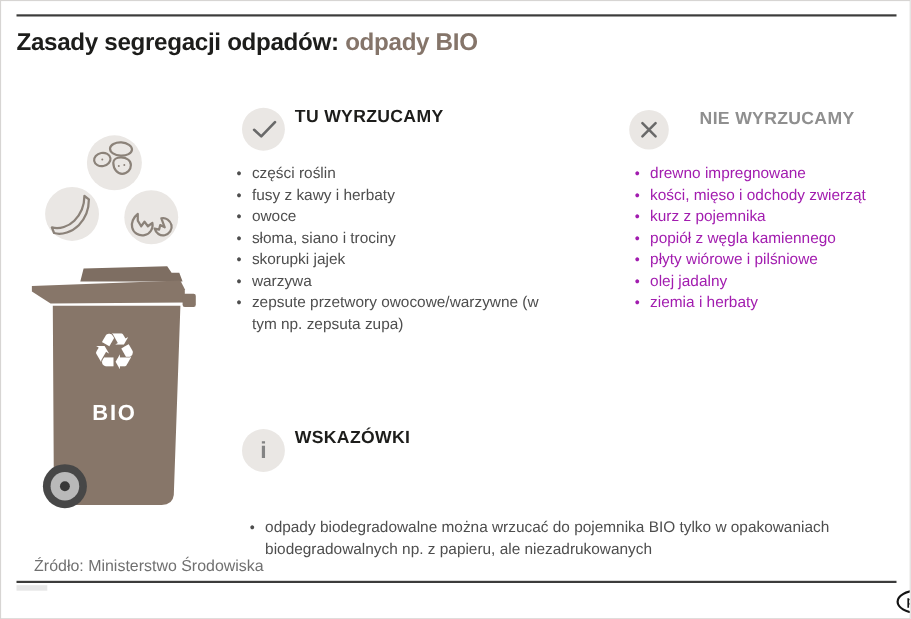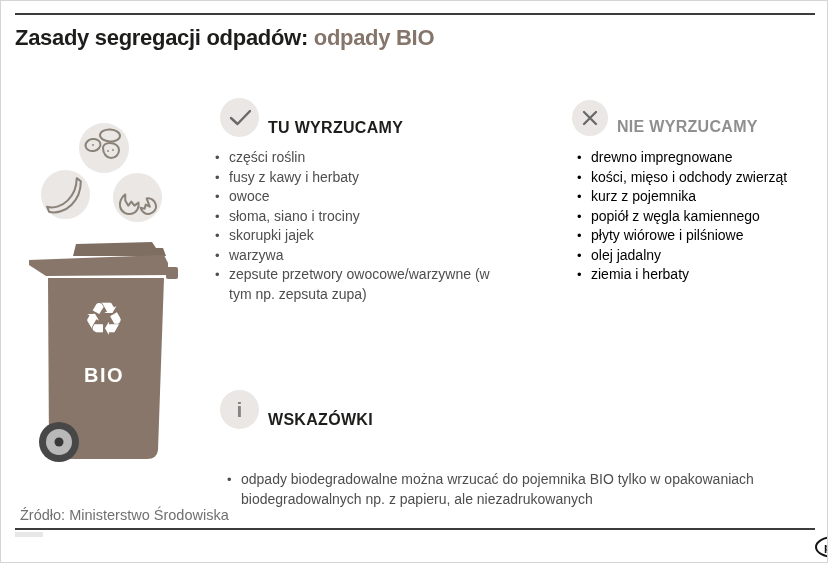--- a/index.html
+++ b/index.html
@@ -15,42 +15,42 @@
 
   
   .illustration { position:absolute; left:14px; top:120px; width:210px; height:362px; }
   .food-circle { position:absolute; border-radius:50%; background:#eae7e4; display:flex; align-items:center; justify-content:center; }
   .potato-circle { left:64px; top:2px;  width:50px; height:50px; }
   .banana-circle { left:26px; top:49px; width:49px; height:49px; }
   .egg-circle    { left:98px; top:52px; width:49px; height:49px; }
   .bin-svg { position:absolute; left:0; top:0; }
 
   
-  .sec-header { position:absolute; display:flex; align-items:flex-end; gap:9px; }
+  .sec-header { position:absolute; display:flex; align-items:flex-start; gap:9px; }
   .icon-circle { border-radius:50%; background:#eae7e4; display:flex; align-items:center; justify-content:center; flex:0 0 auto; }
   .big-circle { width:39px; height:39px; }
   .mid-circle { width:36px; height:36px; }
   .sec-header h2 { font-size:16px; font-weight:bold; letter-spacing:0.3px; }
   .tu-header  { left:219px; top:97px; }
   .nie-header { left:571px; top:99px; }
   .tips-header{ left:219px; top:389px; }
   .dark-h { color:#1d1d1b; }
-  .gray-h { color:#8f8f8f; }
+  .gray-h { color:#8f8f8f;margin-left:19px; }
   .info-glyph { font-weight:bold; font-size:21px; color:#848484; line-height:1; }
 
   
   .list { position:absolute; list-style:none; }
   .list li { display:flex; font-size:14px; line-height:19.5px; }
   .list li::before { content:"\2022"; flex:0 0 14px; font-size:13px; }
   .tu-list   { left:214px; top:147px; width:298px; color:#4e4e4e; }
-  .nie-list  { left:576px; top:147px; width:250px; color:#000000; }
+  .nie-list  { left:576px; top:147px; width:250px; color:#a21caf; }
   .tips-list { left:226px; top:441px; width:578px; color:#4e4e4e;margin-top:28px; }
 
   
-  .source { position:absolute; left:19px; top:506px; font-size:14.5px; color:#707070; }
+  .source { position:absolute; left:30px; top:506px; font-size:14.5px; color:#707070; }
   .bottom-rule { position:absolute; left:14px; top:527px; width:800px; height:2px; background:#3c3c3b; }
   .watermark { position:absolute; left:14px; top:531px; width:28px; height:5px; background:#e7e7e7; }
   .pap-logo {
     position:absolute; left:814px; top:535px; width:37px; height:22px;
     border:2px solid #141414; border-radius:50%/50%;
     display:flex; align-items:center; justify-content:center;
     font-weight:bold; font-size:11.5px; color:#141414; letter-spacing:-0.5px; background:#fff;
   }
 </style>
 </head>

